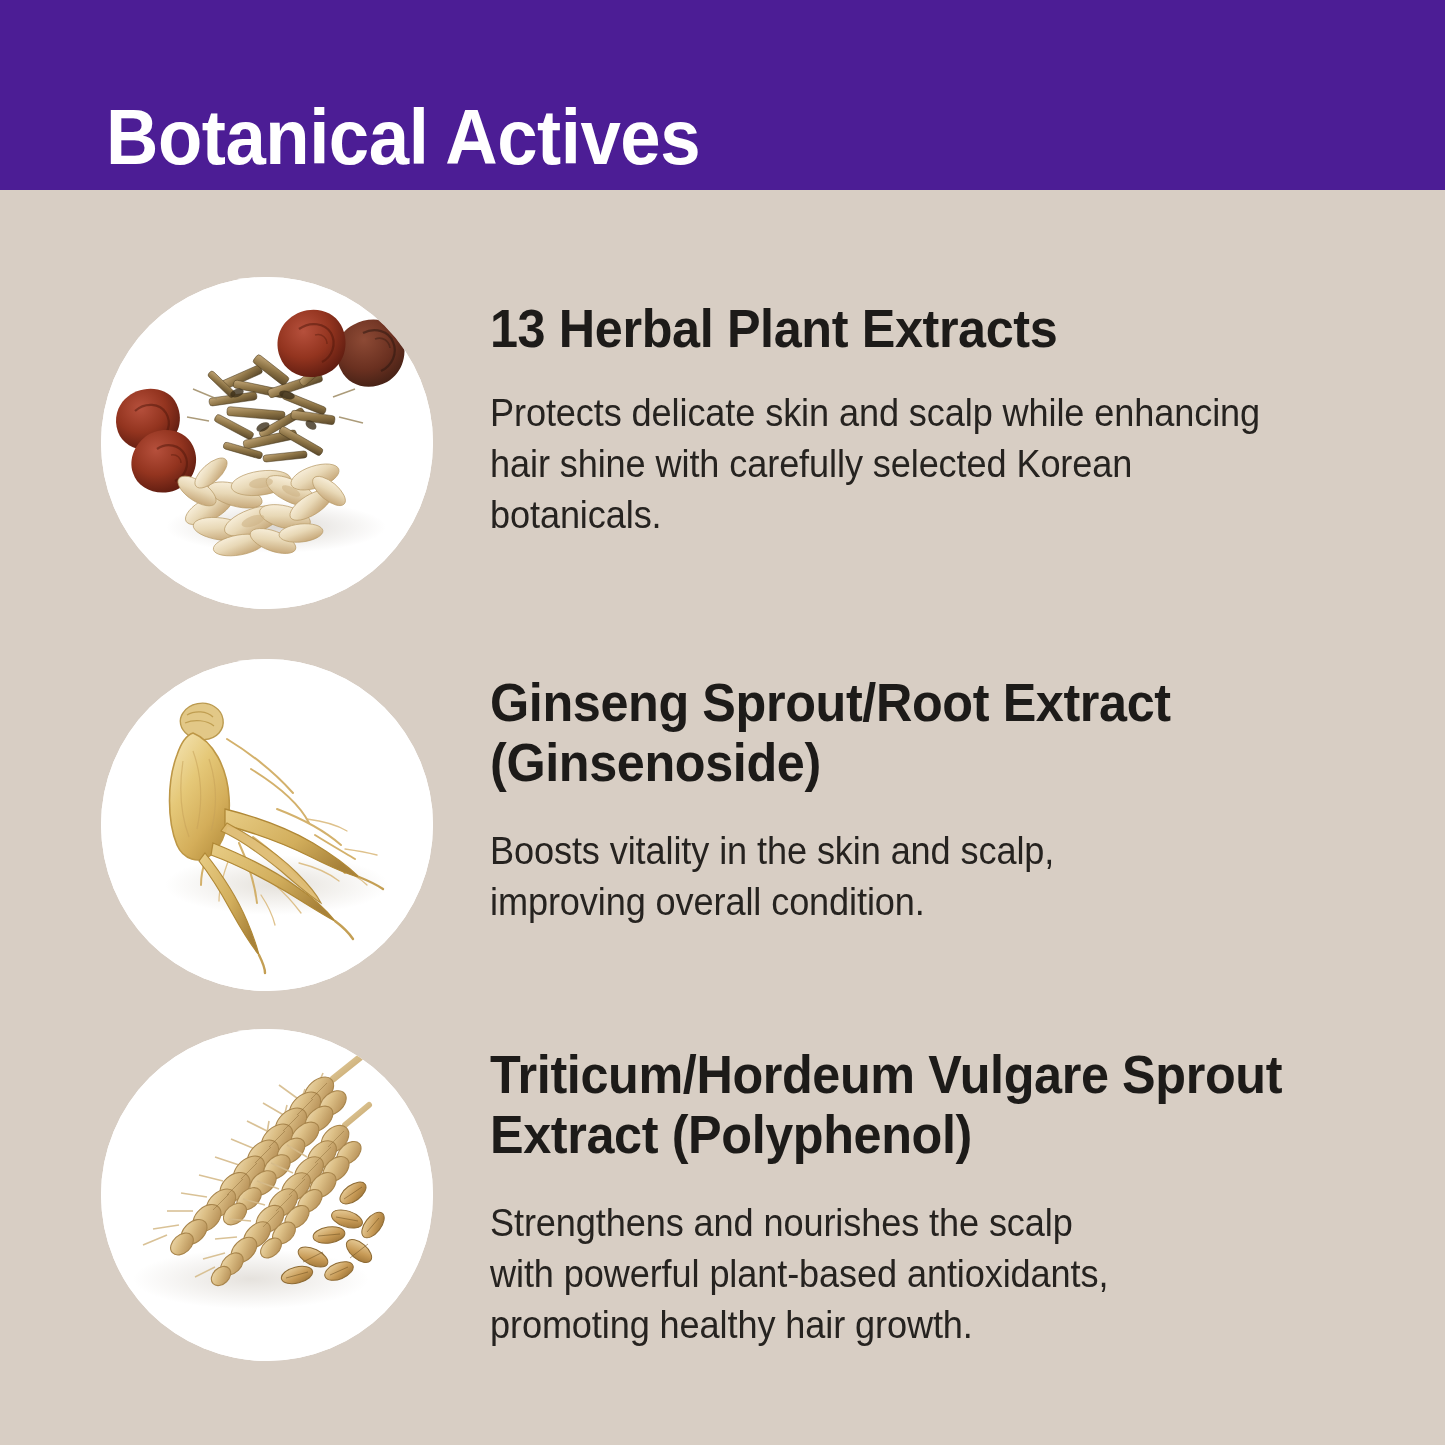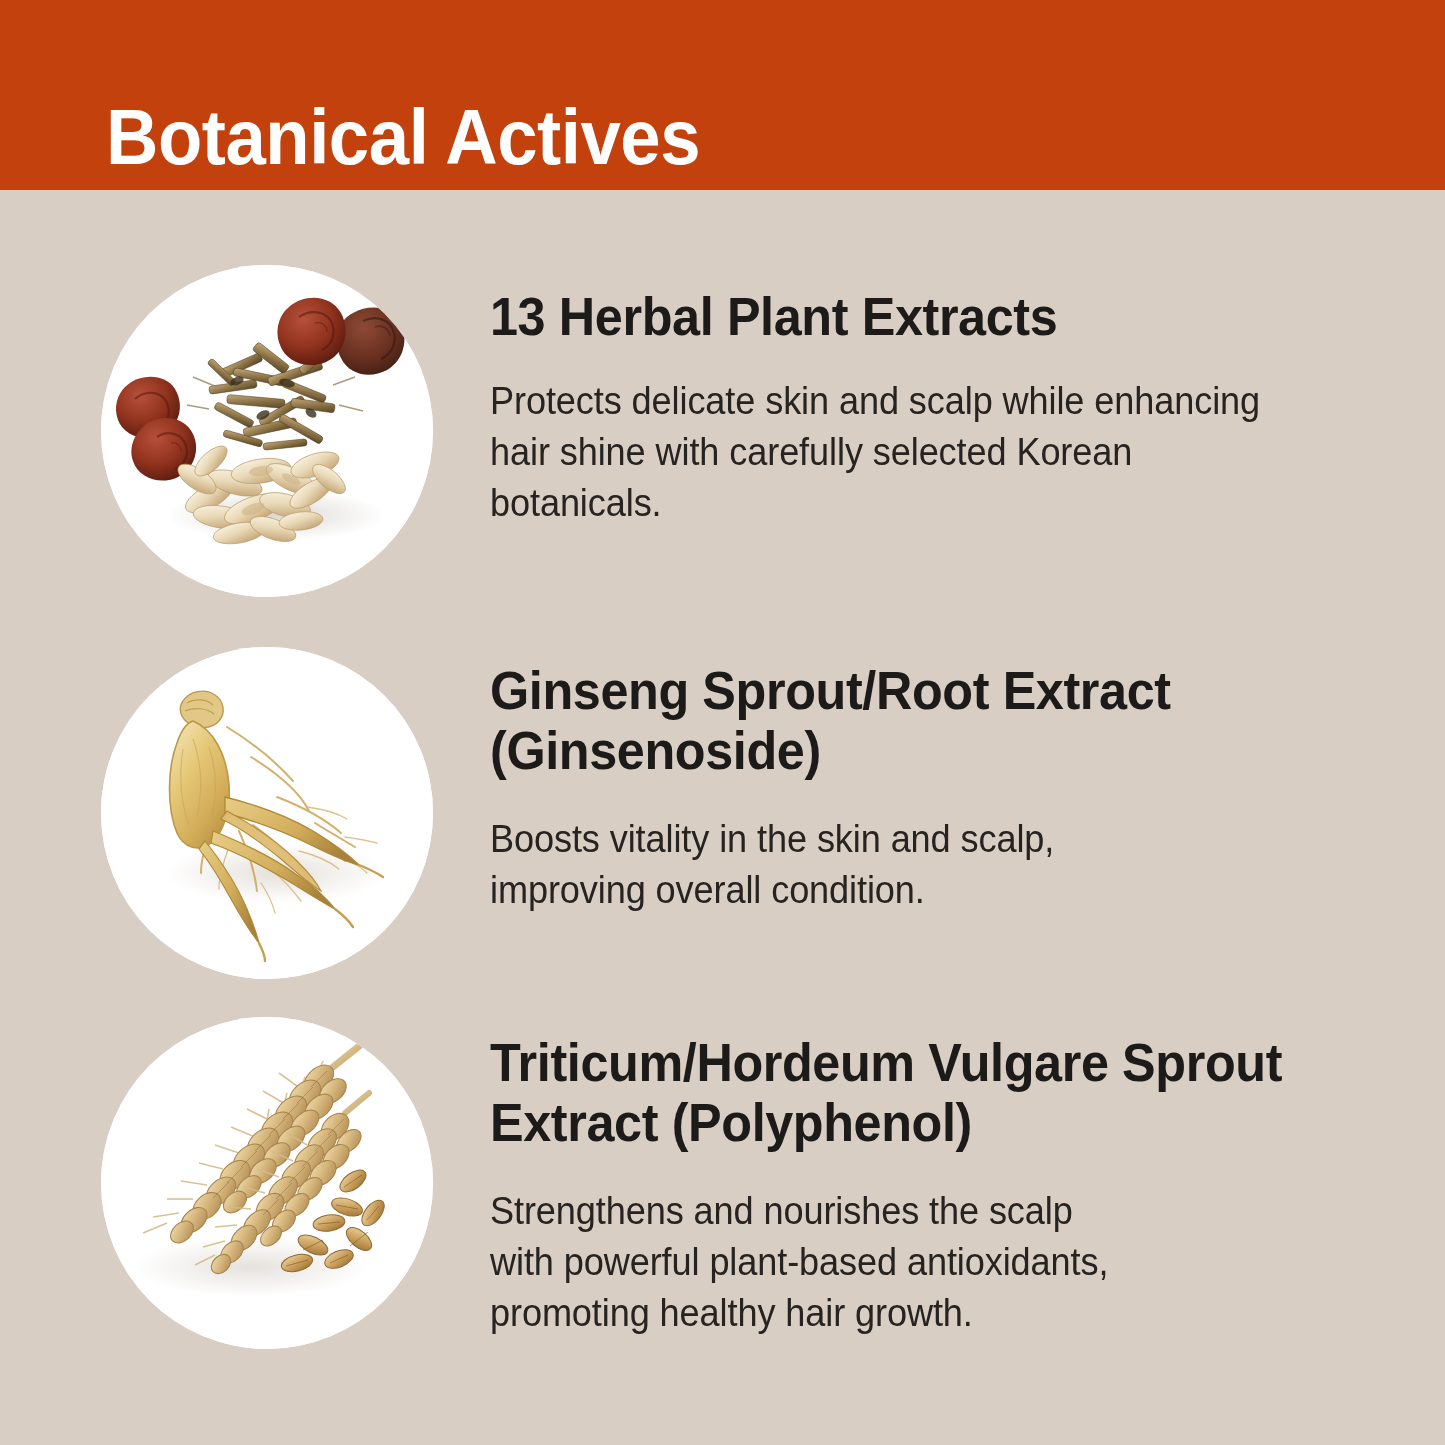--- a/index.html
+++ b/index.html
@@ -22,42 +22,42 @@
     background: #d8cec4;
   }
 
   
   .header-band {
     position: absolute;
     top: 0;
     left: 0;
     width: 1445px;
     height: 190px;
-    background: #c2410c;
+    background: #4c1d95;
   }
   .header-title {
     position: absolute;
     left: 106px;
     top: 98px;
     margin: 0;
     color: #ffffff;
     font-family: "Liberation Sans Narrow", "Liberation Sans", sans-serif;
     font-size: 78px;
     font-weight: 700;
     letter-spacing: -0.5px;
     line-height: 1;
     transform: scaleX(0.93);
     transform-origin: left center;
     white-space: nowrap;
   }
 
   
   .content {
     position: absolute;
-    top: 177px;
+    top: 189px;
     left: 0;
     width: 1445px;
     height: 1255px;
   }
 
   .feature-row {
     position: absolute;
     left: 0;
     width: 1445px;
     display: block;

